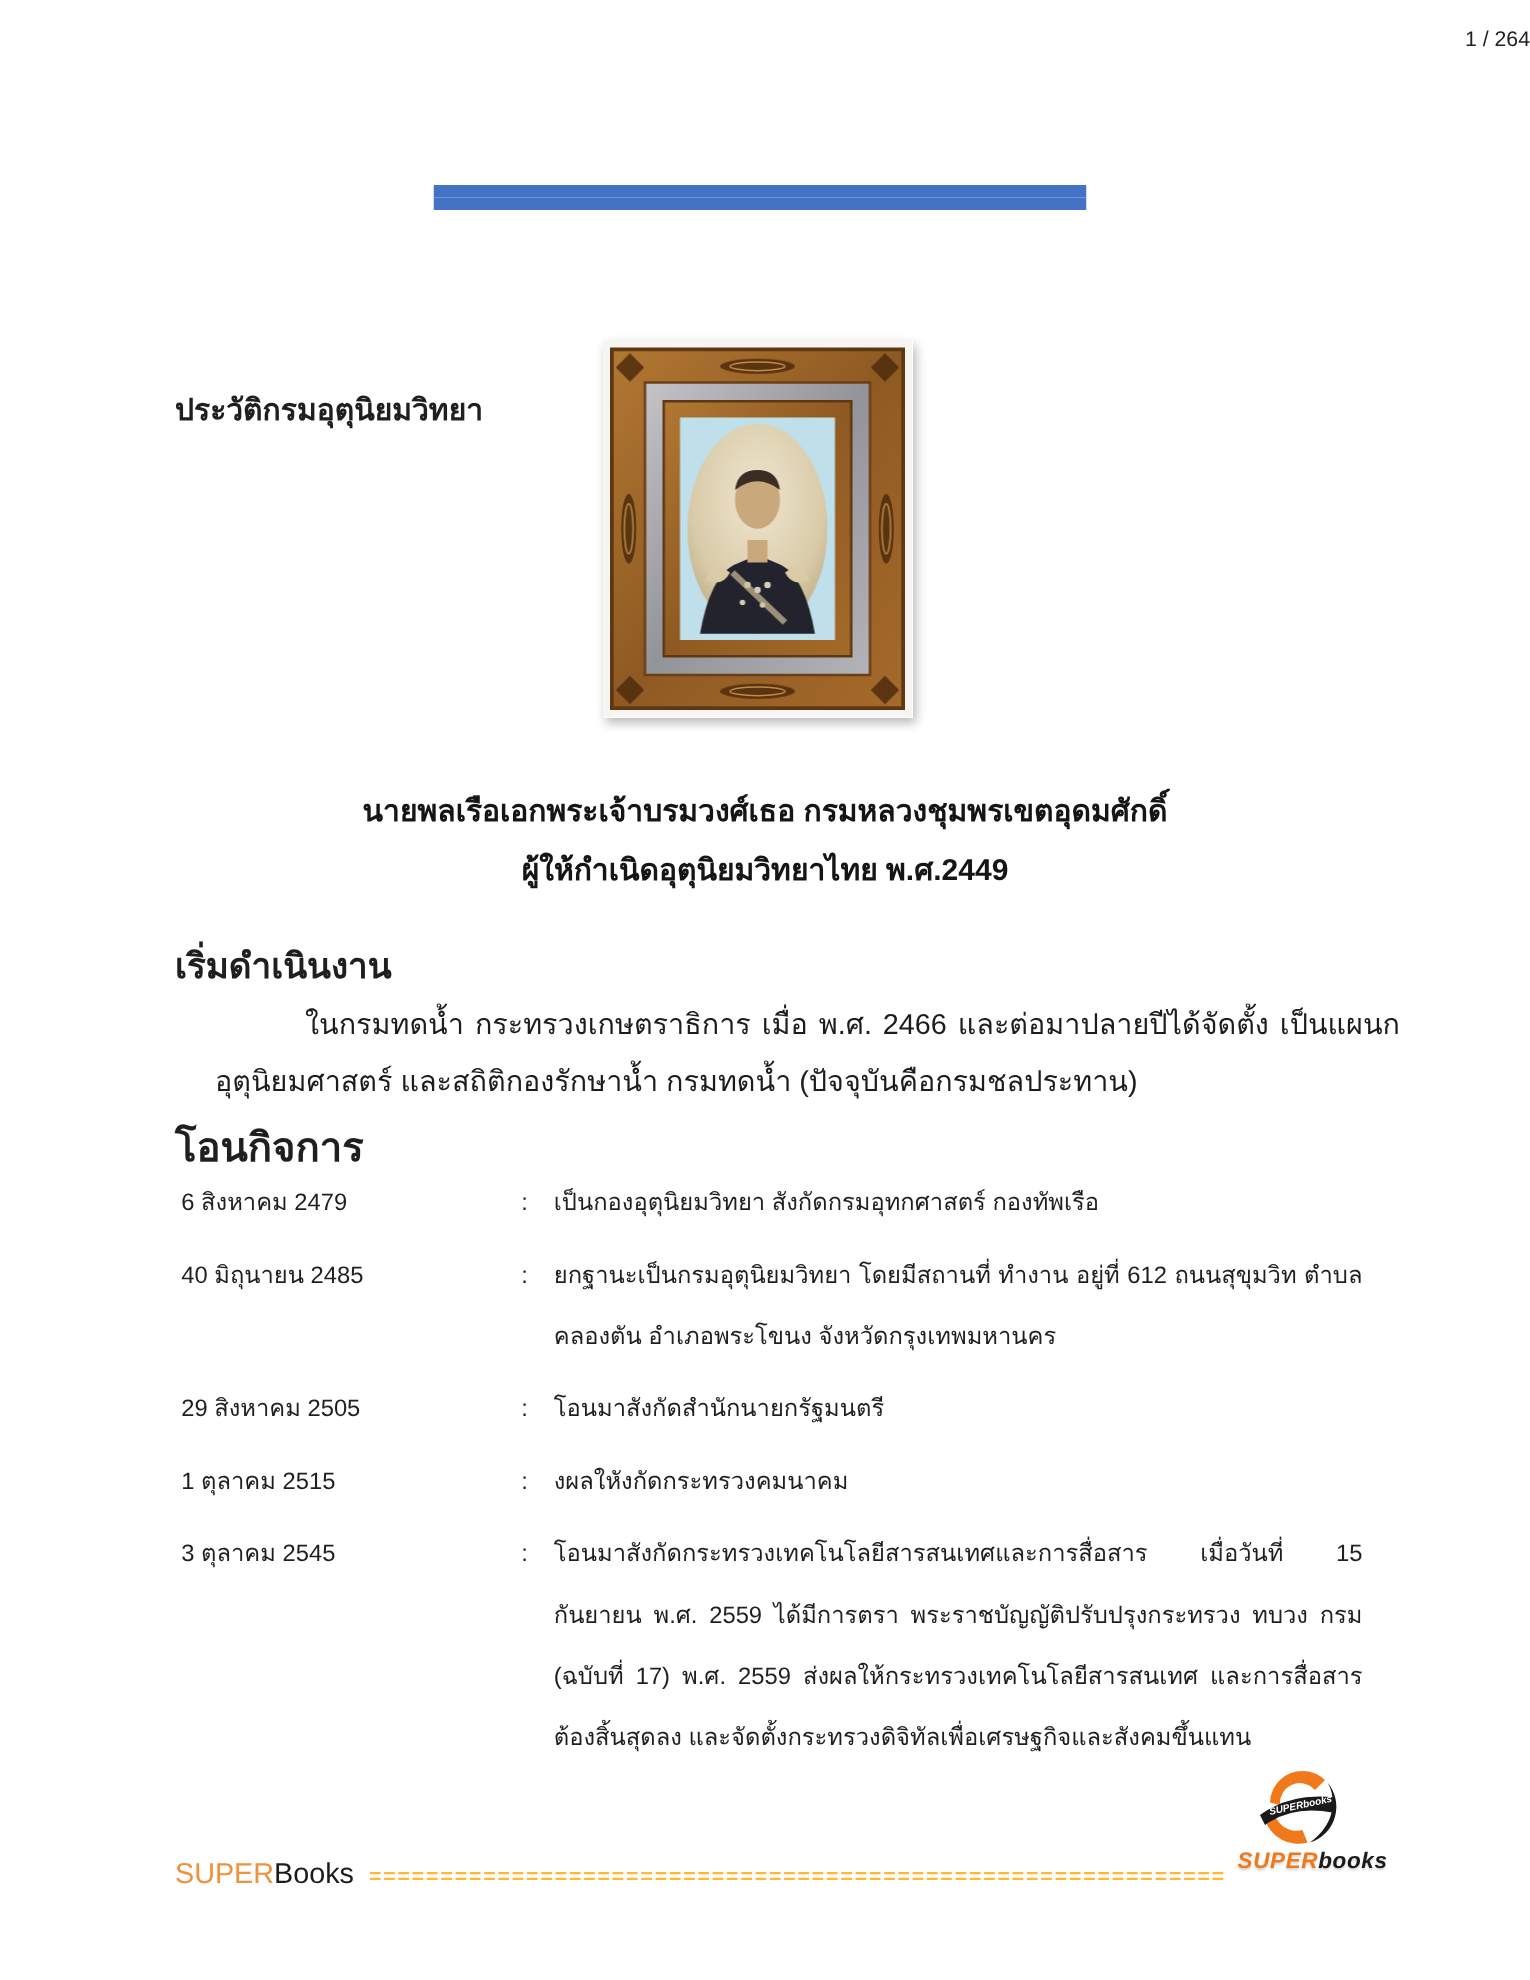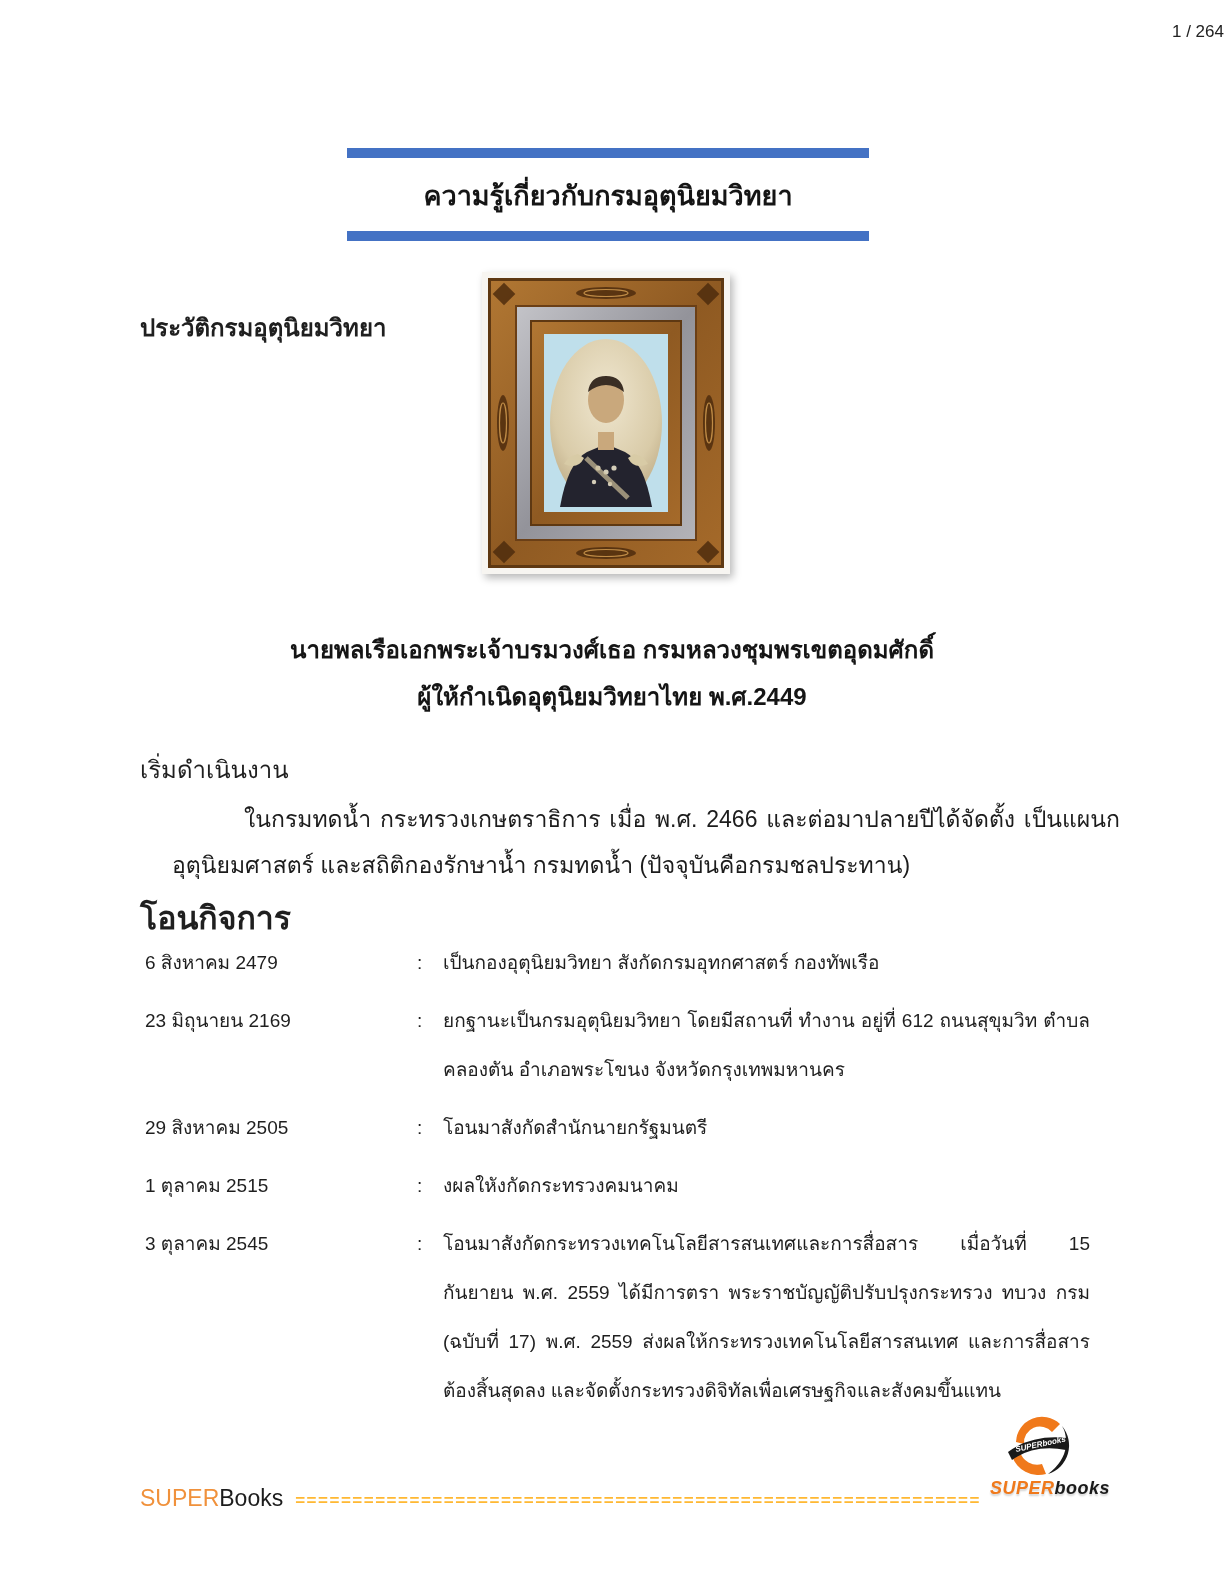--- a/index.html
+++ b/index.html
@@ -15,21 +15,21 @@
   #title-block{top:148px;left:347px;width:522px;}
   .title-bar{height:10px;background:#4472C4;}
   #doc-title{padding:16px 0 14px 0;text-align:center;font-size:27px;font-weight:bold;color:#151515;}
   
   #history-heading{top:308px;left:140px;font-size:24px;font-weight:bold;}
   
   #portrait{top:272px;left:482px;width:248px;height:302px;box-shadow:3px 4px 8px rgba(0,0,0,.28);}
   
   #caption{top:626px;left:0;width:100%;text-align:center;font-weight:bold;font-size:24px;line-height:47px;color:#151515;}
   
-  #op-heading{top:750px;left:140px;font-size:24px;font-weight:normal;}
+  #op-heading{top:750px;left:140px;font-size:28px;font-weight:bold;}
   #op-paragraph{top:796px;left:140px;width:948px;font-size:23px;line-height:46px;text-align:justify;text-indent:72px;color:#1c1c1c;margin-left:32px;}
   #transfer-heading{top:892px;left:140px;font-size:32px;font-weight:bold;}
   #transfer-list{top:938px;left:145px;width:945px;}
   .transfer-row{display:flex;align-items:flex-start;font-size:19px;line-height:49px;margin-bottom:9px;}
   .t-date{width:272px;flex:none;}
   .t-colon{width:26px;flex:none;text-align:left;}
   .t-desc{flex:1;text-align:justify;}
   
   #footer{top:1478px;left:140px;width:950px;display:flex;align-items:baseline;}
   #brand{font-size:23px;flex:none;}
@@ -42,21 +42,20 @@
   #logo-word .b-books{color:#1a1a1a;}
   #logo-swoosh{position:absolute;left:12px;top:-66px;width:72px;height:68px;}
 </style>
 </head>
 <body>
 
 <div id="page-number" class="abs">1 / 264</div>
 
 <div id="title-block" class="abs">
   <div class="title-bar" style="background: rgb(68, 114, 196);"></div>
-  <div id="doc-title">ความรู้เกี่ยวกับกรมอุตุนิยมวิทยา</div>
   <div class="title-bar" style="background: rgb(68, 114, 196);"></div>
 </div>
 
 <div id="history-heading" class="abs">ประวัติกรมอุตุนิยมวิทยา</div>
 
 <div id="portrait" class="abs">
   <svg width="248" height="302" viewBox="0 0 248 302">
     <defs>
       <linearGradient id="gold" x1="0" y1="0" x2="1" y2="1">
         <stop offset="0" stop-color="#b17733"></stop>
@@ -128,21 +127,21 @@
 <div id="op-paragraph" class="abs">ในกรมทดน้ำ กระทรวงเกษตราธิการ เมื่อ พ.ศ. 2466 และต่อมาปลายปีได้จัดตั้ง เป็นแผนกอุตุนิยมศาสตร์ และสถิติกองรักษาน้ำ กรมทดน้ำ (ปัจจุบันคือกรมชลประทาน)</div>
 
 <div id="transfer-heading" class="abs">โอนกิจการ</div>
 <div id="transfer-list" class="abs">
   <div class="transfer-row">
     <div class="t-date">6 สิงหาคม 2479</div>
     <div class="t-colon">:</div>
     <div class="t-desc">เป็นกองอุตุนิยมวิทยา สังกัดกรมอุทกศาสตร์ กองทัพเรือ</div>
   </div>
   <div class="transfer-row">
-    <div class="t-date">23 มิถุนายน 2169</div>
+    <div class="t-date">40 มิถุนายน 2485</div>
     <div class="t-colon">:</div>
     <div class="t-desc">ยกฐานะเป็นกรมอุตุนิยมวิทยา โดยมีสถานที่ ทำงาน อยู่ที่ 612 ถนนสุขุมวิท ตำบลคลองตัน อำเภอพระโขนง จังหวัดกรุงเทพมหานคร</div>
   </div>
   <div class="transfer-row">
     <div class="t-date">29 สิงหาคม 2505</div>
     <div class="t-colon">:</div>
     <div class="t-desc">โอนมาสังกัดสำนักนายกรัฐมนตรี</div>
   </div>
   <div class="transfer-row">
     <div class="t-date">1 ตุลาคม 2515</div>

